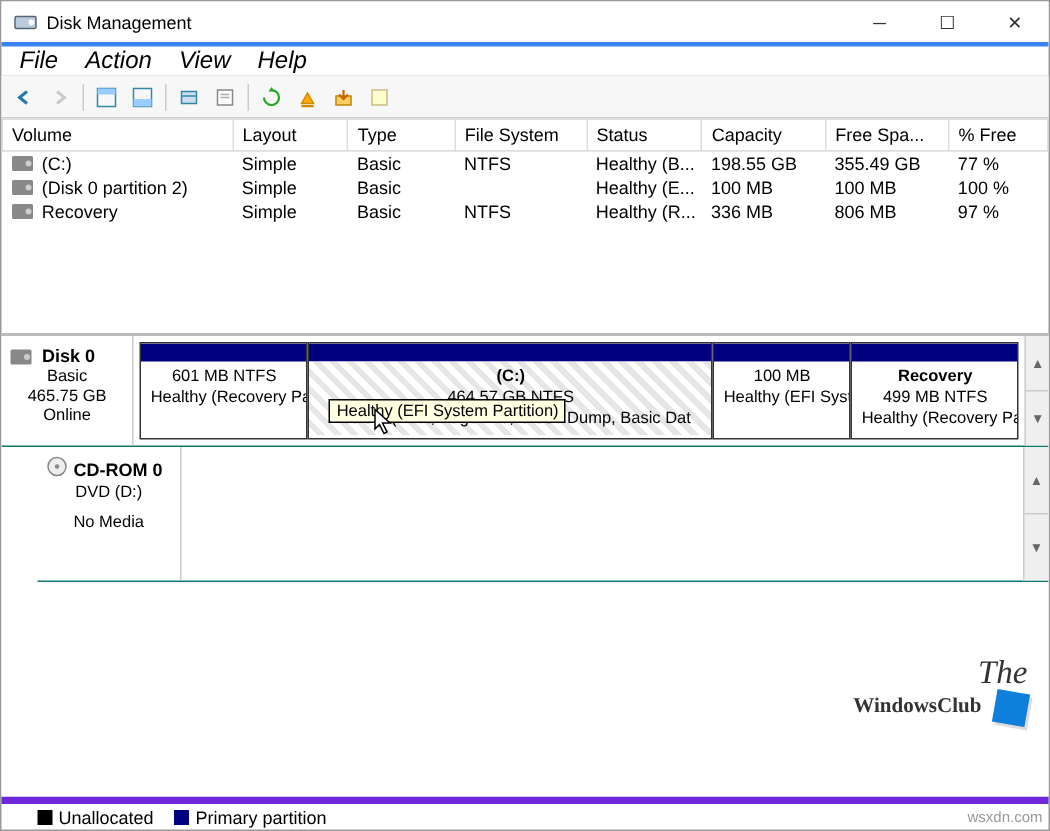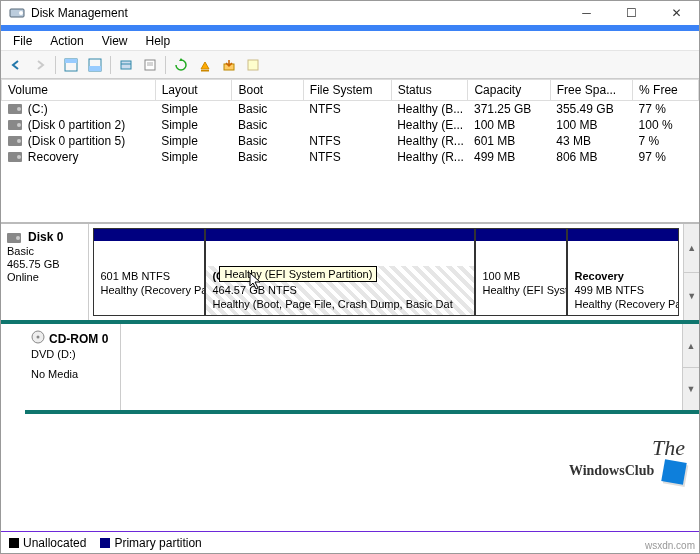--- a/index.html
+++ b/index.html
@@ -1,48 +1,48 @@
 <!DOCTYPE html>
 <html><head>
 <meta charset="utf-8">
 <style>
   * { box-sizing: border-box; }
   html, body { margin:0; padding:0; font-family:"Segoe UI", Tahoma, sans-serif; font-size:11px; color:#000; background:#fff; }
   .window { width:700px; height:554px; border:1px solid #999; display:flex; flex-direction:column; background:#fff; position:relative; }
-  .titlebar { height:30px; display:flex; align-items:center; padding:0 0 0 8px; border-bottom:6px solid #3b82f6; background:#fff; }
+  .titlebar { height:30px; display:flex; align-items:center; padding:0 0 0 8px; border-bottom:3px solid #3b82f6; background:#fff; }
   .titlebar .ticon { width:16px; height:16px; margin-right:6px; display:flex; align-items:center; justify-content:center; }
   .titlebar .ttitle { flex:1; font-size:12px; color:#000; }
   .winbtns { display:flex; height:100%; }
   .winbtn { width:45px; display:flex; align-items:center; justify-content:center; color:#333; font-size:12px; }
   .menubar { height:20px; display:flex; align-items:center; gap:2px; padding:0 4px; border-bottom:1px solid #e5e5e5; }
-  .menuitem { padding:2px 8px; font-size:12px; }
+  .menuitem { padding:2px 8px; font-size:16px;font-style:italic; }
   .toolbar { height:28px; display:flex; align-items:center; gap:2px; padding:2px 4px; border-bottom:1px solid #ccc; background:#f7f7f7; }
   .tbtn { width:22px; height:22px; display:flex; align-items:center; justify-content:center; border:1px solid transparent; }
   .tsep { width:1px; height:18px; background:#ccc; margin:0 2px; }
   .content { flex:1; display:flex; flex-direction:column; min-height:0; }
   .listpane { height:145px; overflow:auto; border-bottom:2px solid #bbb; }
   table.vol { width:100%; border-collapse:collapse; table-layout:fixed; }
   table.vol th { text-align:left; font-weight:normal; padding:3px 6px; border:1px solid #ddd; background:#fff; font-size:12px; white-space:nowrap; overflow:hidden; }
   table.vol td { padding:1px 6px; font-size:12px; white-space:nowrap; overflow:hidden; text-overflow:clip; }
   .diskicon { display:inline-flex; width:14px; height:10px; background:#888; border-radius:1px; margin-right:3px; position:relative; top:1px; }
   .diskicon::after { content:""; position:absolute; width:4px; height:4px; border-radius:50%; background:#ccc; right:1px; top:3px; }
   .graphpane { flex:1; overflow:auto; background:#fff; position:relative; }
-  .diskrow { display:flex; border-bottom:4px solid #0f766e; min-height:74px; }
+  .diskrow { display:flex; border-bottom:1px solid #0f766e; min-height:74px;text-align:center; }
   .disklabel { width:96px; padding:6px; border-right:1px solid #ccc; display:flex; flex-direction:column; gap:1px; font-size:11px; }
   .disklabel .dname { font-weight:bold; font-size:12px; display:flex; align-items:center; gap:4px; }
   .partarea { flex:1; display:flex; padding:4px; gap:0; position:relative; }
   .partition { border:1px solid #333; display:flex; flex-direction:column; overflow:hidden; }
   .partheader { height:12px; background:#000080; }
-  .partbody { padding:4px 6px; font-size:11px; line-height:1.25; overflow:hidden; white-space:nowrap;margin-top:25px; }
+  .partbody { padding:4px 6px; font-size:11px; line-height:1.25; overflow:hidden; white-space:nowrap; }
   .partbody .pname { font-weight:bold; }
   .hatched { background:repeating-linear-gradient(45deg,#fff,#fff 4px,#e6e6e6 4px,#e6e6e6 8px); }
   .scrollbtn { width:17px; background:#efefef; border-left:1px solid #ccc; display:flex; flex-direction:column; }
   .scrollbtn div { flex:1; display:flex; align-items:center; justify-content:center; color:#666; font-size:9px; }
   .scrollbtn div:first-child { border-bottom:1px solid #ccc; }
-  .legend { height:22px; border-top:1px solid #6d28d9; display:flex; align-items:center; gap:14px; padding:0 8px; font-size:12px; }
+  .legend { height:22px; border-top:5px solid #6d28d9; display:flex; align-items:center; gap:14px; padding:0 24px; font-size:12px; }
   .legbox { width:10px; height:10px; display:inline-block; margin-right:4px; vertical-align:middle; }
   .tooltip { position:absolute; background:#ffffe1; border:1px solid #000; padding:1px 4px; font-size:11px; white-space:nowrap; z-index:50; }
   .cursor { position:absolute; z-index:60; pointer-events:none; }
   .watermark { position:absolute; right:14px; bottom:48px; text-align:right; font-family:Georgia,serif; color:#333; z-index:30; pointer-events:none; }
   .watermark .l1 { font-size:22px; font-style:italic; }
   .watermark .l2 { font-size:14px; font-weight:bold; }
   .wmsq { display:inline-block; width:22px; height:22px; background:#0e7fdb; transform:rotate(10deg); vertical-align:middle; margin-left:6px; box-shadow:2px 2px 0 #ddd; }
   .srcstamp { position:absolute; right:4px; bottom:2px; font-size:10px; color:#999; z-index:40; pointer-events:none; }
 </style>
 </head>
@@ -147,66 +147,56 @@
             <col style="width: 80px;">
             <col style="width: 70px;">
             <col style="width: 75px;">
             <col style="width: 75px;">
             <col style="width: 60px;">
           </colgroup>
         <thead>
             <tr id="vhead">
               <th>Volume</th>
               <th>Layout</th>
-              <th>Boot</th>
+              <th>Type</th>
               <th>File System</th>
               <th>Status</th>
               <th>Capacity</th>
               <th>Free Spa...</th>
               <th>% Free</th>
             </tr>
           </thead>
         <tbody id="vbody">
             <tr>
               <td><span class="diskicon"></span> (C:)</td>
               <td>Simple</td>
               <td>Basic</td>
               <td>NTFS</td>
               <td>Healthy (B...</td>
-              <td>371.25 GB</td>
+              <td>198.55 GB</td>
               <td>355.49 GB</td>
               <td>77 %</td>
             </tr>
             <tr>
               <td><span class="diskicon"></span> (Disk 0 partition 2)</td>
               <td>Simple</td>
               <td>Basic</td>
               <td></td>
               <td>Healthy (E...</td>
               <td>100 MB</td>
               <td>100 MB</td>
               <td>100 %</td>
             </tr>
             <tr>
-              <td><span class="diskicon"></span> (Disk 0 partition 5)</td>
-              <td>Simple</td>
-              <td>Basic</td>
-              <td>NTFS</td>
-              <td>Healthy (R...</td>
-              <td>601 MB</td>
-              <td>43 MB</td>
-              <td>7 %</td>
-            </tr>
-            <tr>
               <td><span class="diskicon"></span> Recovery</td>
               <td>Simple</td>
               <td>Basic</td>
               <td>NTFS</td>
               <td>Healthy (R...</td>
-              <td>499 MB</td>
+              <td>336 MB</td>
               <td>806 MB</td>
               <td>97 %</td>
             </tr>
           </tbody>
       </table>
     </div>
 
     <div class="graphpane">
 
       <div class="diskrow">

